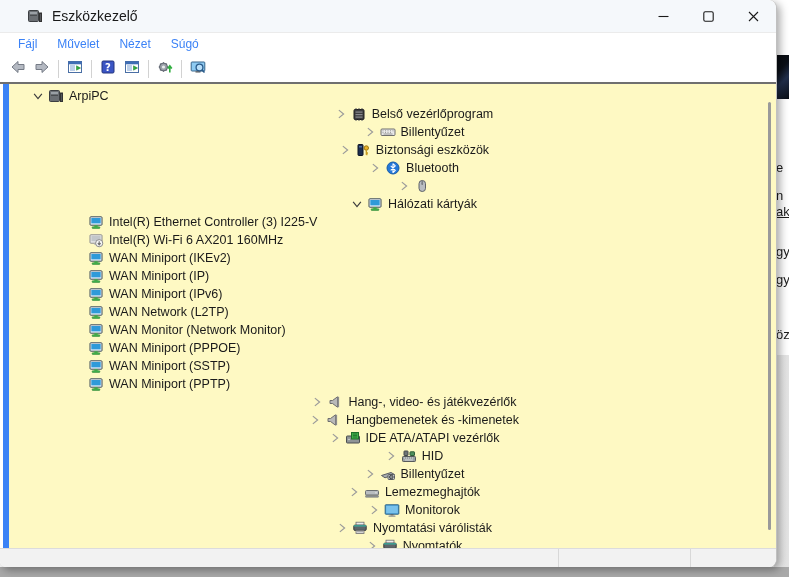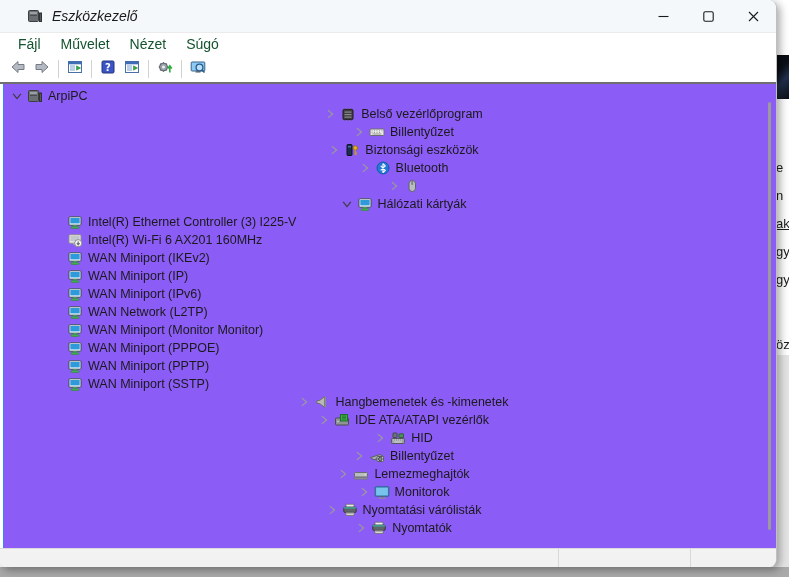--- a/index.html
+++ b/index.html
@@ -16,36 +16,36 @@
   .bgr-gray{position:absolute;top:355px;left:0;right:0;height:213px;
             background:linear-gradient(90deg,#ececec,#e3e3e3);}
   .bg-bottom{position:absolute;left:0;top:567px;width:789px;height:10px;background:#a9a9a9;}
 
   
   .dm-window{position:absolute;left:0;top:0;width:777px;height:567px;background:#ffffff;
              border-radius:0 8px 8px 6px;border-right:1px solid #c0c0c0;
              box-shadow:3px 3px 8px rgba(0,0,0,.35);box-sizing:border-box;overflow:hidden;}
 
   .titlebar{height:32px;background:#f5f8fb;border-bottom:1px solid #ebebeb;
-            display:flex;align-items:center;border-radius:0 8px 0 0;font-style:italic;}
+            display:flex;align-items:center;border-radius:0 8px 0 0;}
   .app-icon{width:16px;height:16px;margin-left:27px;display:inline-flex;}
   .title{font-size:14px;color:#1a1a1a;margin-left:9px;}
   .caption{margin-left:auto;display:flex;height:32px;}
   .cap-btn{width:45px;height:32px;display:flex;align-items:center;justify-content:center;cursor:default;}
 
   .menubar{height:22px;display:flex;align-items:center;padding-left:8px;background:#ffffff;}
-  .menu-item{font-size:14px;color:#14532d;padding:2px 10px;}
+  .menu-item{font-size:12px;color:#3b82f6;padding:2px 10px;}
 
   .toolbar{height:27px;display:flex;align-items:center;padding-left:6px;background:#ffffff;
            border-bottom:2px solid #6f6f6f;}
   .tb-btn{width:24px;height:22px;display:flex;align-items:center;justify-content:center;}
   .tb-sep{width:1px;height:18px;background:#d2d2d2;margin:0 4px;}
 
-  .content{position:relative;height:464px;background:#8b5cf6;overflow:hidden;
-           border-left:1px solid #3b82f6;margin-left:3px;}
+  .content{position:relative;height:464px;background:#fef9c3;overflow:hidden;
+           border-left:6px solid #3b82f6;margin-left:3px;padding-left:16px;}
   .tree{padding-top:3px;}
   .tree-row{height:18px;display:flex;align-items:center;white-space:nowrap;}
   .tree-row .chev{width:16px;height:16px;display:inline-flex;align-items:center;justify-content:center;flex:none;}
   .tree-row .t-icon{width:16px;height:16px;display:inline-flex;flex:none;margin-left:2px;}
   .tree-row .t-label{font-size:12.5px;color:#1a1a1a;margin-left:5px;}
   .lvl0{padding-left:5px;}
   .lvl1{padding-left:25px;justify-content:center;}
   .lvl2{padding-left:61px;}
 
   .scrollbar{position:absolute;right:5px;top:18px;width:3px;height:428px;background:#9a9a9a;border-radius:2px;}
@@ -59,24 +59,24 @@
 <body>
 
 <div class="stage">
 
   <div class="bg-right">
     <div class="bgr-top"></div>
     <div class="bgr-dark"></div>
     <div class="bgr-body" id="bg-fragments">
         <span style="top: 61px;">e</span>
         <span style="top: 89px;">n</span>
-        <span style="top: 117px; text-decoration: underline;">ak</span>
+        <span style="top: 105px; text-decoration: underline;">ak</span>
         <span style="top: 145px;">gy</span>
         <span style="top: 173px;">gy</span>
-        <span style="top: 238px;">öz</span>
+        <span style="top: 228px;">öz</span>
       </div>
     <div class="bgr-gray"></div>
   </div>
 
   <div class="bg-bottom"></div>
 
   <div class="dm-window">
 
     <div class="titlebar">
       <span class="app-icon" id="app-icon">
@@ -347,21 +347,21 @@
           </div>
           <div class="tree-row lvl2">
             <span class="t-icon">
               <svg width="16" height="16" viewBox="0 0 16 16">
                 <rect x="2" y="2.8" width="12" height="8.4" rx="0.8" fill="#eef6fd" stroke="#3c4a55"></rect>
                 <rect x="3.3" y="4" width="9.4" height="5.4" fill="#2f9ad9"></rect>
                 <rect x="6.3" y="11.2" width="3.4" height="1.6" fill="#3fae49"></rect>
                 <rect x="4.2" y="12.8" width="7.6" height="1.6" rx="0.5" fill="#46bf51" stroke="#2a7f33" stroke-width="0.6"></rect>
               </svg>
             </span>
-            <span class="t-label">WAN Miniport (Monitor Monitor)</span>
+            <span class="t-label">WAN Monitor (Network Monitor)</span>
           </div>
           <div class="tree-row lvl2">
             <span class="t-icon">
               <svg width="16" height="16" viewBox="0 0 16 16">
                 <rect x="2" y="2.8" width="12" height="8.4" rx="0.8" fill="#eef6fd" stroke="#3c4a55"></rect>
                 <rect x="3.3" y="4" width="9.4" height="5.4" fill="#2f9ad9"></rect>
                 <rect x="6.3" y="11.2" width="3.4" height="1.6" fill="#3fae49"></rect>
                 <rect x="4.2" y="12.8" width="7.6" height="1.6" rx="0.5" fill="#46bf51" stroke="#2a7f33" stroke-width="0.6"></rect>
               </svg>
             </span>
@@ -369,32 +369,46 @@
           </div>
           <div class="tree-row lvl2">
             <span class="t-icon">
               <svg width="16" height="16" viewBox="0 0 16 16">
                 <rect x="2" y="2.8" width="12" height="8.4" rx="0.8" fill="#eef6fd" stroke="#3c4a55"></rect>
                 <rect x="3.3" y="4" width="9.4" height="5.4" fill="#2f9ad9"></rect>
                 <rect x="6.3" y="11.2" width="3.4" height="1.6" fill="#3fae49"></rect>
                 <rect x="4.2" y="12.8" width="7.6" height="1.6" rx="0.5" fill="#46bf51" stroke="#2a7f33" stroke-width="0.6"></rect>
               </svg>
             </span>
+            <span class="t-label">WAN Miniport (SSTP)</span>
+          </div>
+          <div class="tree-row lvl2">
+            <span class="t-icon">
+              <svg width="16" height="16" viewBox="0 0 16 16">
+                <rect x="2" y="2.8" width="12" height="8.4" rx="0.8" fill="#eef6fd" stroke="#3c4a55"></rect>
+                <rect x="3.3" y="4" width="9.4" height="5.4" fill="#2f9ad9"></rect>
+                <rect x="6.3" y="11.2" width="3.4" height="1.6" fill="#3fae49"></rect>
+                <rect x="4.2" y="12.8" width="7.6" height="1.6" rx="0.5" fill="#46bf51" stroke="#2a7f33" stroke-width="0.6"></rect>
+              </svg>
+            </span>
             <span class="t-label">WAN Miniport (PPTP)</span>
           </div>
-          <div class="tree-row lvl2">
-            <span class="t-icon">
-              <svg width="16" height="16" viewBox="0 0 16 16">
-                <rect x="2" y="2.8" width="12" height="8.4" rx="0.8" fill="#eef6fd" stroke="#3c4a55"></rect>
-                <rect x="3.3" y="4" width="9.4" height="5.4" fill="#2f9ad9"></rect>
-                <rect x="6.3" y="11.2" width="3.4" height="1.6" fill="#3fae49"></rect>
-                <rect x="4.2" y="12.8" width="7.6" height="1.6" rx="0.5" fill="#46bf51" stroke="#2a7f33" stroke-width="0.6"></rect>
-              </svg>
-            </span>
-            <span class="t-label">WAN Miniport (SSTP)</span>
+          <div class="tree-row lvl1">
+            <span class="chev">
+              <svg width="12" height="12" viewBox="0 0 14 14">
+                <polyline points="4.5,2.5 10,7 4.5,11.5" fill="none" stroke="#9b9b9b" stroke-width="1.4"></polyline>
+              </svg>
+            </span>
+            <span class="t-icon">
+              <svg width="16" height="16" viewBox="0 0 16 16">
+                <polygon points="10.5,2.8 5.5,6.5 3,6.5 3,9.5 5.5,9.5 10.5,13.2" fill="#b9b9b9" stroke="#6e6e6e"></polygon>
+                <rect x="10.5" y="2.8" width="1.6" height="10.4" fill="#8d8d8d"></rect>
+              </svg>
+            </span>
+            <span class="t-label">Hang-, video- és játékvezérlők</span>
           </div>
           <div class="tree-row lvl1">
             <span class="chev">
               <svg width="12" height="12" viewBox="0 0 14 14">
                 <polyline points="4.5,2.5 10,7 4.5,11.5" fill="none" stroke="#9b9b9b" stroke-width="1.4"></polyline>
               </svg>
             </span>
             <span class="t-icon">
               <svg width="16" height="16" viewBox="0 0 16 16">
                 <polygon points="10.5,2.8 5.5,6.5 3,6.5 3,9.5 5.5,9.5 10.5,13.2" fill="#b9b9b9" stroke="#6e6e6e"></polygon>

